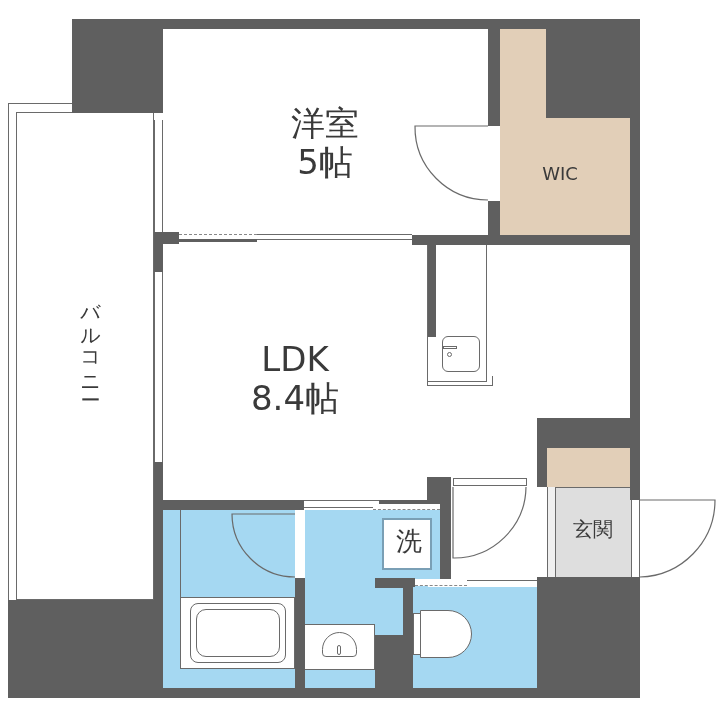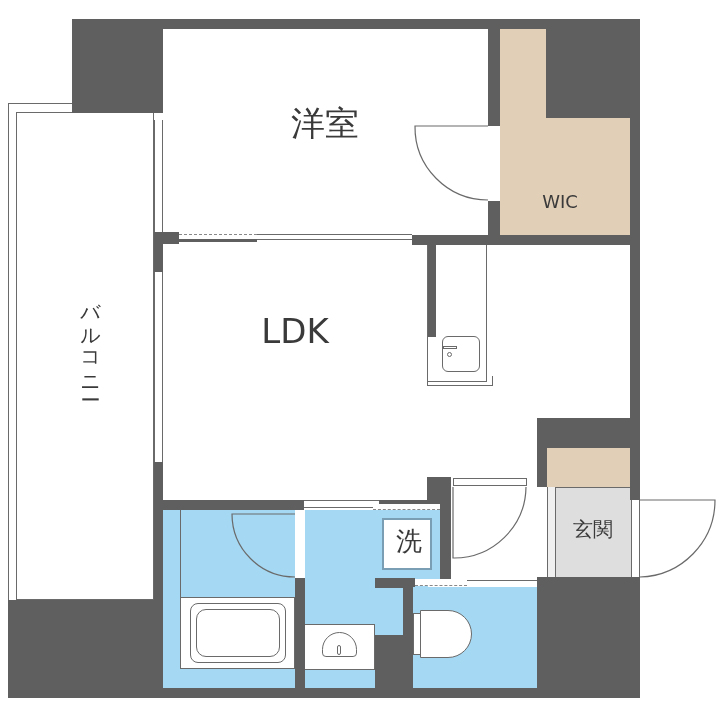--- a/index.html
+++ b/index.html
@@ -5,21 +5,21 @@
   html,body{margin:0;padding:0;background:#ffffff;}
   body{width:720px;height:720px;position:relative;overflow:hidden;font-family:"DejaVu Sans","Liberation Sans",sans-serif;}
   .abs{position:absolute;box-sizing:border-box;}
   .wall{background:#5f5f5f;}
   .floor{background:#ffffff;}
   .wet{background:#a5d8f2;}
   .tan{background:#e2cfb8;}
   .gray{background:#dedede;}
   .label{color:#3a3a3a;text-align:center;line-height:1.15;}
   .big{font-size:34px;}
-  .sm{font-size:18px;margin-top:28px;}
+  .sm{font-size:18px;}
   .thin{border:1.5px solid #6a6a6a;}
   svg{position:absolute;left:0;top:0;}
 </style>
 </head>
 <body>
 
 <div class="abs" style="left:0;top:0;width:720px;height:720px;">
 
   <div class="abs" style="left:8px;top:103px;width:158px;height:500px;border:1.5px solid #6a6a6a;border-right:none;"></div>
   <div class="abs floor" style="left:16px;top:112px;width:138px;height:488px;border:1.5px solid #6a6a6a;"></div>
@@ -116,18 +116,20 @@
       <path d="M295 514 L232 514 A63 63 0 0 0 295 577"></path>
 
       <path d="M453 487 L453 558 A72 72 0 0 0 526 487"></path>
 
       <path d="M640 500 L715 500 A77 77 0 0 1 640 577"></path>
     </g>
   </svg>
 
   <div class="abs label big" style="left:250px;top:104px;width:150px;">
     <div>洋室</div>
+    <div>5帖</div>
   </div>
-  <div class="abs label big" style="left:215px;top:312px;width:160px;">
+  <div class="abs label big" style="left:215px;top:340px;width:160px;">
     <div>LDK</div>
+    <div>8.4帖</div>
   </div>
   <div class="abs label" style="left:72px;top:290px;width:30px;font-size:20px;writing-mode:vertical-rl;letter-spacing:2px;">バルコニー</div>
 </div>
 
 </body></html>

